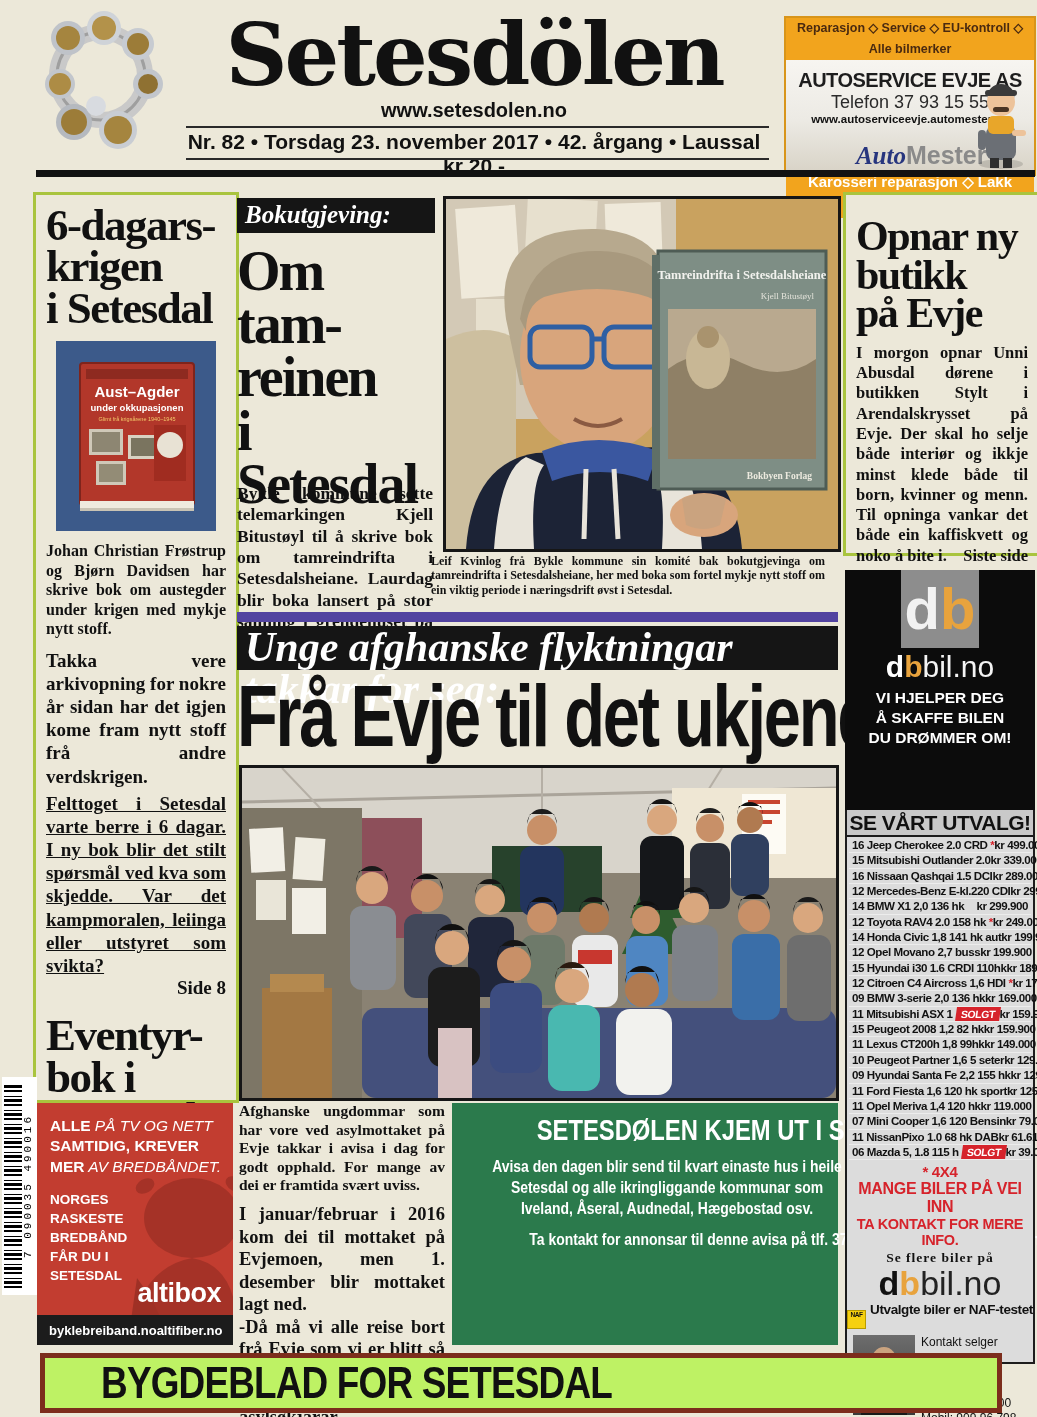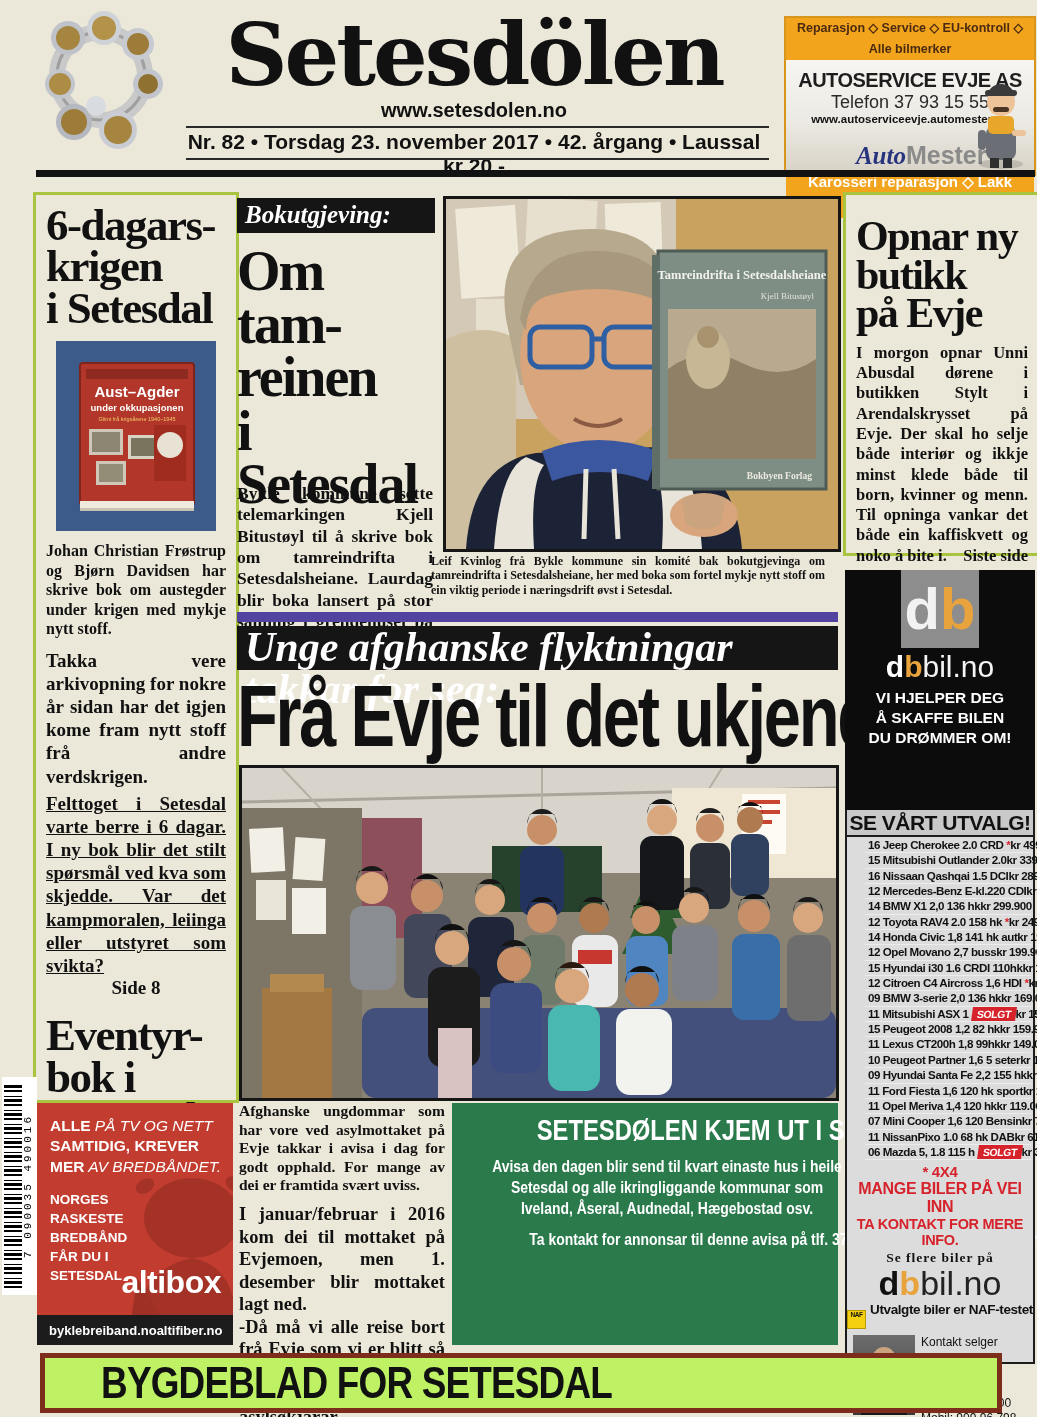--- a/index.html
+++ b/index.html
@@ -175,21 +175,21 @@
         <rect x="43" y="123" width="24" height="18" fill="#938c76"></rect>
       <rect x="98" y="84" width="32" height="56" fill="#a02c20"></rect>
         <circle cx="114" cy="104" r="13" fill="#e8e2d4"></circle>
       <rect x="24" y="160" width="114" height="7" fill="#efeade"></rect>
       <rect x="24" y="167" width="114" height="3" fill="#c9c3b4"></rect>
     </svg>
 
     <div class="serifbold just" style="margin:10px 10px 0 10px;font-size:16px;line-height:1.22;">Johan Christian Frøstrup og Bjørn Davidsen har skrive bok om austegder under krigen med mykje nytt stoff.</div>
     <div class="serifbold just" style="margin:10px 10px 0 10px;font-size:19px;line-height:1.22;">Takka vere arkivopning for nokre år sidan har det igjen kome fram nytt stoff frå andre verdskrigen.</div>
     <div class="serifbold just" style="margin:4px 10px 0 10px;font-size:19px;line-height:1.22;text-decoration:underline;">Felttoget i Setesdal varte berre i 6 dagar. I ny bok blir det stilt spørsmål ved kva som skjedde. Var det kampmoralen, leiinga eller utstyret som svikta?</div>
-    <div class="serifbold pageref" style="margin:0 10px;text-align:center;font-size:19px;">Side 8</div>
+    <div class="serifbold pageref" style="margin:0 10px;text-align:right;font-size:19px;">Side 8</div>
 
     <div class="headline" style="margin:16px 8px 0 10px;font-size:45px;">Eventyr-
 bok i
 neste veke</div>
     <div class="serifbold just" style="margin:10px 10px 0 10px;font-size:17px;line-height:1.25;display:inline-block;width:180px;">I neste veke kjem Bygland mållag si moderniasering av Johannes Skar sine eventyr frå Setesdal.</div>
     <div class="serifbold pageref" style="margin:-21px 10px 0 0;text-align:right;font-size:17px;">Side 4</div>
   </div>
 
   <div class="abs kickerbox" style="left:237px;top:198px;width:190px;height:35px;font-size:25px;line-height:34px;padding-left:8px;">Bokutgjeving:</div>
   <div class="abs headline" style="left:237px;top:245px;width:200px;font-size:56px;line-height:0.95;letter-spacing:-2px;">Om tam-
@@ -405,21 +405,21 @@
   <div class="abs" style="left:845px;top:558px;width:190px;height:790px;">
     <div class="carad-black" style="height:240px;">
       <div class="db-square"><span class="d">d</span><span class="b">b</span></div>
       <div class="dblogo"><span class="d">d</span><span class="b">b</span><span class="rest">bil.no</span></div>
       <div class="pre sans" style="margin-top:6px;font-size:15.5px;font-weight:700;line-height:1.3;">VI HJELPER DEG
 Å SKAFFE BILEN
 DU DRØMMER OM!</div>
     </div>
     <div class="carad-gray" style="height:552px;">
       <div class="car-header" style="font-size:21px;line-height:25px;letter-spacing:-0.5px;">SE VÅRT UTVALG!</div>
-      <div style="padding:1px 2px 0 18px;">
+      <div style="padding:1px 2px 0 2px;">
           <div class="car-row">
             <span class="car-name">16 Jeep Cherokee 2.0 CRD<span class="car-star"> *</span></span>
             <span class="car-price">kr 499.000</span>
           </div>
           <div class="car-row">
             <span class="car-name">15 Mitsubishi Outlander 2.0</span>
             <span class="car-price">kr 339.000</span>
           </div>
           <div class="car-row">
             <span class="car-name">16 Nissaan Qashqai 1.5 DCI</span>
@@ -533,21 +533,21 @@
     <div style="position:relative;padding:13px 0 0 13px;font-size:15.5px;line-height:1.32;">
       <div><span class="alti-b">ALLE</span><span class="alti-r"> PÅ TV OG NETT</span></div>
       <div><span class="alti-b">SAMTIDIG, KREVER</span></div>
       <div><span class="alti-b">MER</span><span class="alti-r"> AV BREDBÅNDET.</span></div>
     </div>
     <div class="pre" style="position:relative;margin:14px 0 0 13px;font-weight:700;font-size:13.5px;line-height:1.4;">NORGES
 RASKESTE
 BREDBÅND
 FÅR DU I
 SETESDAL</div>
-    <div style="position:absolute;right:12px;bottom:44px;font-weight:700;font-size:32px;letter-spacing:-0.5px;">altibox</div>
+    <div style="position:absolute;right:12px;bottom:36px;font-weight:700;font-size:27px;letter-spacing:-0.5px;">altibox</div>
     <div class="alti-foot">
       <span>byklebreiband.no</span>
       <span>altifiber.no</span>
     </div>
   </div>
 
   <div class="abs barcode" style="left:2px;top:1295px;width:210px;">
     <div class="bars"></div>
     <div class="num">7 090035 490016</div>
   </div>

